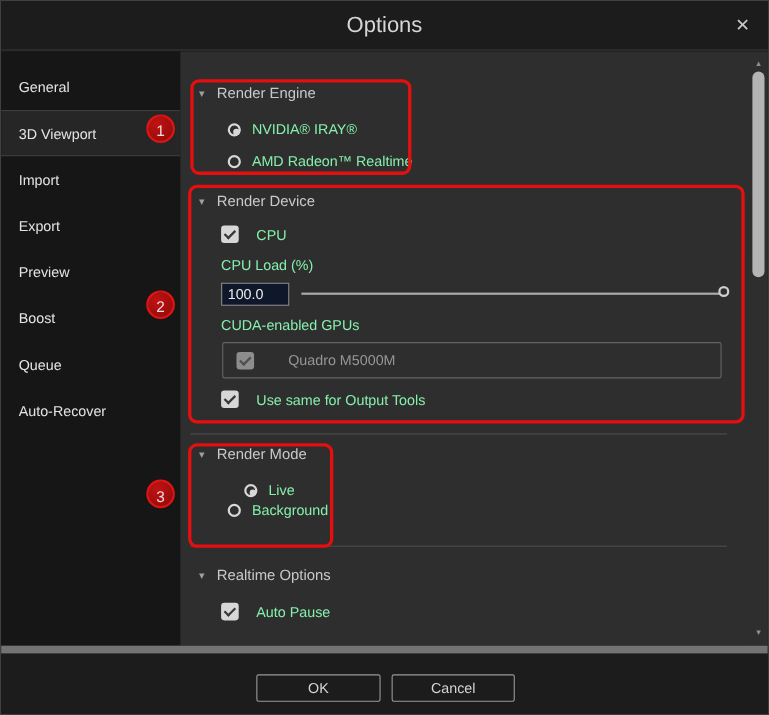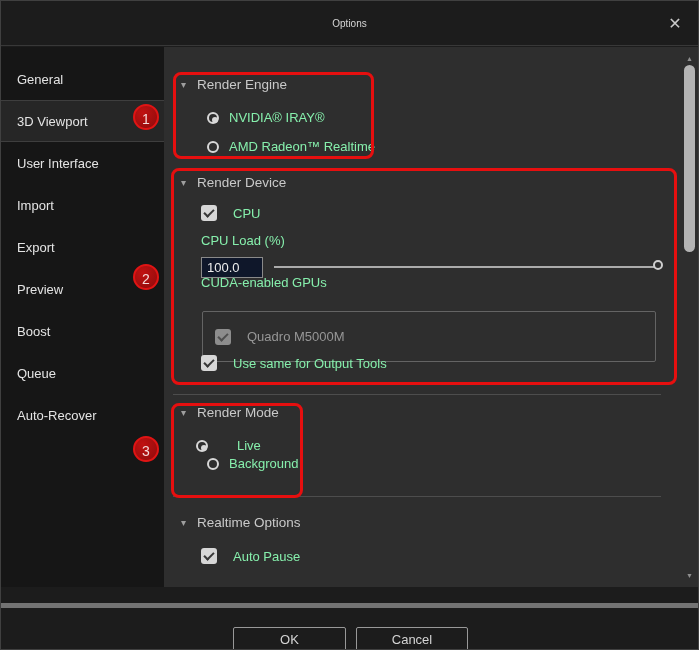--- a/index.html
+++ b/index.html
@@ -1,21 +1,21 @@
 <!DOCTYPE html>
 <html><head>
 <meta charset="utf-8">
 <style>
   * { margin:0; padding:0; box-sizing:border-box; }
   html,body { width:699px; height:650px; background:#101010; font-family:"Liberation Sans", sans-serif; }
   .window { position:relative; width:699px; height:650px; background:#1c1c1c; border:1px solid #404040; overflow:hidden; }
 
   
   .titlebar { position:absolute; top:0; left:0; right:0; height:45px; background:#1c1c1c; border-bottom:1px solid #383838; }
-  .titlebar .title { position:absolute; left:0; right:0; top:0; height:45px; line-height:45px; text-align:center; color:#d6d6d6; font-size:10px; }
+  .titlebar .title { position:absolute; left:0; right:0; top:0; height:45px; line-height:45px; text-align:center; color:#d6d6d6; font-size:20px; }
   .close-btn { position:absolute; right:12px; top:12px; width:22px; height:22px; line-height:22px; text-align:center; color:#c9c9c9; font-size:16px; cursor:pointer; }
 
   
   .body { position:absolute; top:46px; left:0; right:0; bottom:62px; display:flex; }
 
   
   .sidebar { width:163px; background:#161616; flex:none; padding-top:11px; }
   .side-item { height:42px; line-height:42px; padding-left:16px; color:#e4e4e4; font-size:13px; cursor:pointer; border-top:1px solid transparent; border-bottom:1px solid transparent; }
   .side-item.selected { background:#262626; border-top:1px solid #3e3e3e; border-bottom:1px solid #3e3e3e; }
 
@@ -49,39 +49,38 @@
   
   .anno-box { position:absolute; border:3px solid #e60f0f; border-radius:8px; pointer-events:none; z-index:5; }
   .badge { position:absolute; width:26px; height:26px; border:2px solid #e01414; border-radius:50%; background:radial-gradient(circle at 35% 30%, #c01212, #8e0b0b); color:#f4dada; font-size:14px; text-align:center; line-height:26px; z-index:6; }
 
   
   .scrollbar { position:absolute; top:0; right:0; bottom:0; width:17px; background:#2e2e2e; }
   .scroll-arrow { position:absolute; left:0; width:17px; text-align:center; color:#8f8f8f; font-size:7px; }
   .scroll-thumb { position:absolute; left:3px; top:18px; width:11px; height:187px; background:#b4b4b4; border-radius:6px; }
 
   
-  .footer { position:absolute; left:0; right:0; bottom:0; height:46px; background:#1c1c1c; border-top:5px solid #737373;text-decoration:underline; }
+  .footer { position:absolute; left:0; right:0; bottom:0; height:62px; background:#1c1c1c; border-top:7px solid #737373;text-decoration:underline; }
   .btn { position:absolute; top:19px; height:25px; background:transparent; border:1px solid #989898; border-radius:2px; color:#d4d4d4; font-size:13px; font-family:"Liberation Sans", sans-serif; cursor:pointer; }
 </style>
 </head>
 <body>
 
 <div class="window">
 
   <div class="titlebar">
     <div class="title">Options</div>
     <div class="close-btn">✕</div>
   </div>
 
   <div class="body">
 
     <div class="sidebar">
       <div class="side-item">General</div>
       <div class="side-item selected">3D Viewport</div>
-      <div class="side-item">User Interface</div>
       <div class="side-item">Import</div>
       <div class="side-item">Export</div>
       <div class="side-item">Preview</div>
       <div class="side-item">Boost</div>
       <div class="side-item">Queue</div>
       <div class="side-item">Auto-Recover</div>
     </div>
 
     <div class="content">
 
@@ -106,39 +105,39 @@
         <span class="checkbox"></span>
         <span class="lbl">CPU</span>
       </div>
       <div class="row" style="left:37px; top:186px;">
         <span class="lbl">CPU Load (%)</span>
       </div>
       <input class="num-input" style="position: absolute; left: 37px; top: 210px;" value="100.0">
       <div class="slider" style="left:110px; top:219px; width:382px;">
         <span class="slider-handle"></span>
       </div>
-      <div class="row" style="left:37px; top:228px;">
+      <div class="row" style="left:37px; top:241px;">
         <span class="lbl">CUDA-enabled GPUs</span>
       </div>
-      <div class="gpu-box" style="left:38px; top:264px; width:454px; height:51px;">
+      <div class="gpu-box" style="left:38px; top:264px; width:454px; height:33px;gap:15px;">
         <span class="checkbox disabled"></span>
         <span class="lbl">Quadro M5000M</span>
       </div>
       <div class="row" style="left:37px; top:308px;">
         <span class="checkbox"></span>
         <span class="lbl">Use same for Output Tools</span>
       </div>
 
       <div class="divider" style="top:347px;"></div>
 
       <div class="row" style="left:17px; top:358px;">
         <span class="tri">▾</span>
         <span class="sec-header">Render Mode</span>
       </div>
-      <div class="row" style="left:32px; top:391px;gap:19px;">
+      <div class="row" style="left:58px; top:391px;">
         <span class="radio selected"></span>
         <span class="lbl">Live</span>
       </div>
       <div class="row" style="left:43px; top:409px;">
         <span class="radio"></span>
         <span class="lbl">Background</span>
       </div>
 
       <div class="divider" style="top:449px;"></div>
 

